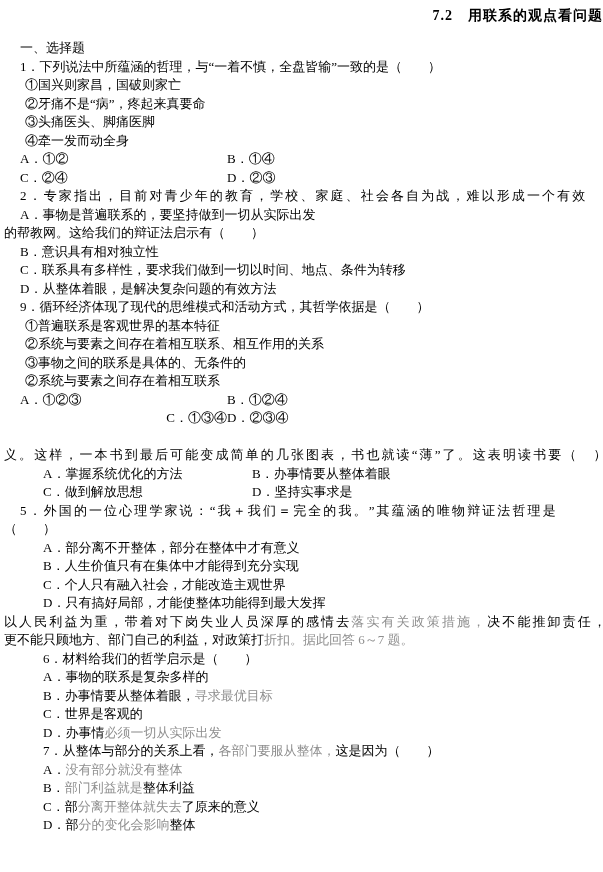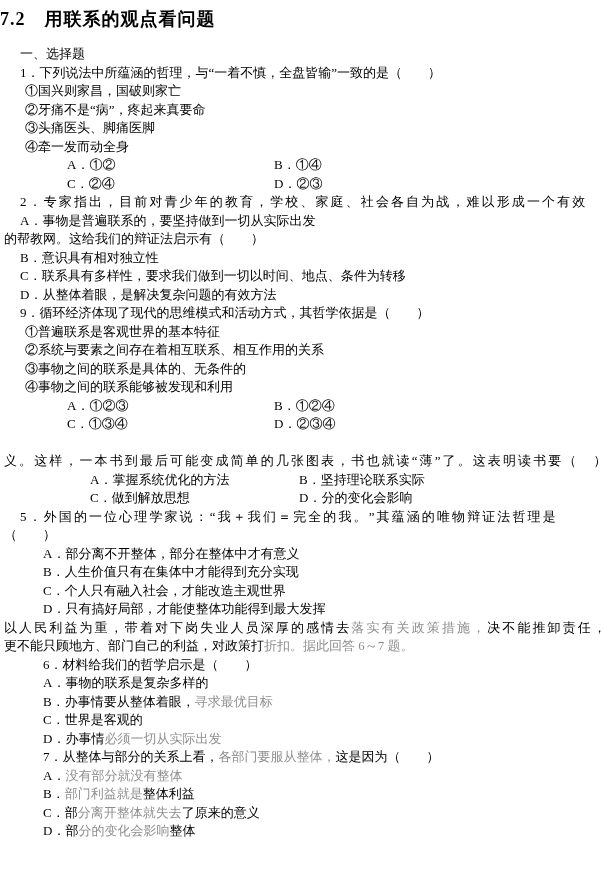--- a/index.html
+++ b/index.html
@@ -6,23 +6,23 @@
   .page{
     position:relative;
     width:603px;height:872px;
     background:#ffffff;
     overflow:hidden;
     font-family:"Liberation Serif","DejaVu Serif",serif;
     color:#000000;
     box-sizing:border-box;
   }
   .doc-title{
-    font-size:18px;
+    font-size:14px;
     font-weight:bold;
-    text-align:left;
+    text-align:right;
     letter-spacing:1px;
     padding-top:7px;
     margin-bottom:14px;
     white-space:pre;
   }
   .lines{
     font-size:13px;
     line-height:18.5px;
   }
   .line{
@@ -30,21 +30,21 @@
     height:18.5px;
     overflow:visible;
   }
   .ind0{padding-left:4px;}
   .ind1{padding-left:25px;}
   .ind2{padding-left:20px;}
   .ind3{padding-left:43px;}
   .stretch{letter-spacing:2.1px;}
   .gap{margin-top:6px;}
   .gray{color:#8e8e8e;}
-  .col1{display:inline-block;vertical-align:top;margin-left:47px;}
+  .col1{display:inline-block;vertical-align:top;}
 </style>
 </head>
 <body>
 
 <div class="page">
   <div class="doc-title">7.2　用联系的观点看问题</div>
   <div class="lines">
       <div class="line ind2"><span>一、选择题</span></div>
       <div class="line ind2"><span>1．下列说法中所蕴涵的哲理，与“一着不慎，全盘皆输”一致的是（　　）</span></div>
       <div class="line ind1"><span>①国兴则家昌，国破则家亡</span></div>
@@ -56,27 +56,27 @@
       <div class="line ind2 stretch"><span>2．专家指出，目前对青少年的教育，学校、家庭、社会各自为战，难以形成一个有效</span></div>
       <div class="line ind2"><span>A．事物是普遍联系的，要坚持做到一切从实际出发</span></div>
       <div class="line ind0"><span>的帮教网。这给我们的辩证法启示有（　　）</span></div>
       <div class="line ind2"><span>B．意识具有相对独立性</span></div>
       <div class="line ind2"><span>C．联系具有多样性，要求我们做到一切以时间、地点、条件为转移</span></div>
       <div class="line ind2"><span>D．从整体着眼，是解决复杂问题的有效方法</span></div>
       <div class="line ind2"><span>9．循环经济体现了现代的思维模式和活动方式，其哲学依据是（　　）</span></div>
       <div class="line ind1"><span>①普遍联系是客观世界的基本特征</span></div>
       <div class="line ind1"><span>②系统与要素之间存在着相互联系、相互作用的关系</span></div>
       <div class="line ind1"><span>③事物之间的联系是具体的、无条件的</span></div>
-      <div class="line ind1"><span>④事物之间的联系能够被发现和利用</span></div>
+      <div class="line ind1"><span>②系统与要素之间存在着相互联系</span></div>
       <div class="line ind2"><span class="col1" style="width: 207px;"><span>A．①②③</span></span><span><span>B．①②④</span></span></div>
-      <div class="line ind2"><span class="col1" style="width: 207px;"><span>C．①③④</span></span><span><span>D．②③④</span></span></div>
+      <div class="line ind2"><span class="col1" style="width: 207px; text-align: right;"><span>C．①③④</span></span><span><span>D．②③④</span></span></div>
       <div class="line ind0"></div>
       <div class="line ind0 stretch"><span>义。这样，一本书到最后可能变成简单的几张图表，书也就读“薄”了。这表明读书要（　）</span></div>
-      <div class="line ind3"><span class="col1" style="width: 209px;"><span>A．掌握系统优化的方法</span></span><span><span>B．坚持理论联系实际</span></span></div>
-      <div class="line ind3"><span class="col1" style="width: 209px;"><span>C．做到解放思想</span></span><span><span>D．分的变化会影响</span></span></div>
+      <div class="line ind3"><span class="col1" style="width: 209px;"><span>A．掌握系统优化的方法</span></span><span><span>B．办事情要从整体着眼</span></span></div>
+      <div class="line ind3"><span class="col1" style="width: 209px;"><span>C．做到解放思想</span></span><span><span>D．坚持实事求是</span></span></div>
       <div class="line ind2 stretch"><span>5．外国的一位心理学家说：“我＋我们＝完全的我。”其蕴涵的唯物辩证法哲理是</span></div>
       <div class="line ind0"><span>（　　）</span></div>
       <div class="line ind3"><span>A．部分离不开整体，部分在整体中才有意义</span></div>
       <div class="line ind3"><span>B．人生价值只有在集体中才能得到充分实现</span></div>
       <div class="line ind3"><span>C．个人只有融入社会，才能改造主观世界</span></div>
       <div class="line ind3"><span>D．只有搞好局部，才能使整体功能得到最大发挥</span></div>
       <div class="line ind0 stretch"><span>以人民利益为重，带着对下岗失业人员深厚的感情去</span><span class="gray">落实有关政策措施，</span><span>决不能推卸责任，</span></div>
       <div class="line ind0"><span>更不能只顾地方、部门自己的利益，对政策打</span><span class="gray">折扣。据此回答 6～7 题。</span></div>
       <div class="line ind3"><span>6．材料给我们的哲学启示是（　　）</span></div>
       <div class="line ind3"><span>A．事物的联系是复杂多样的</span></div>

